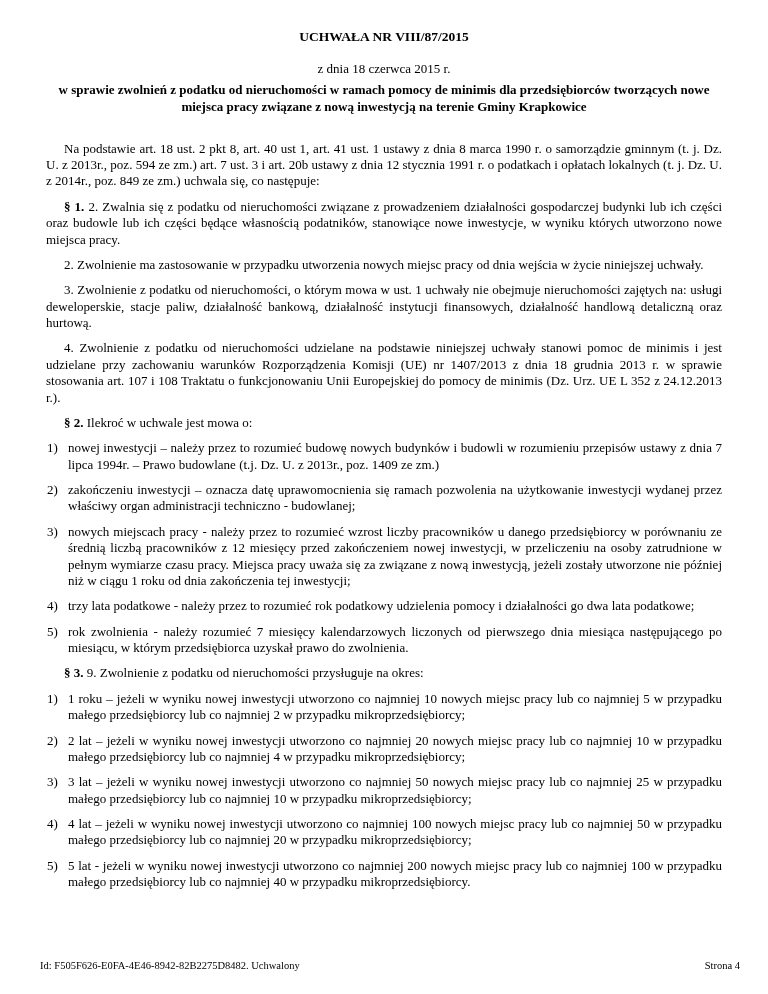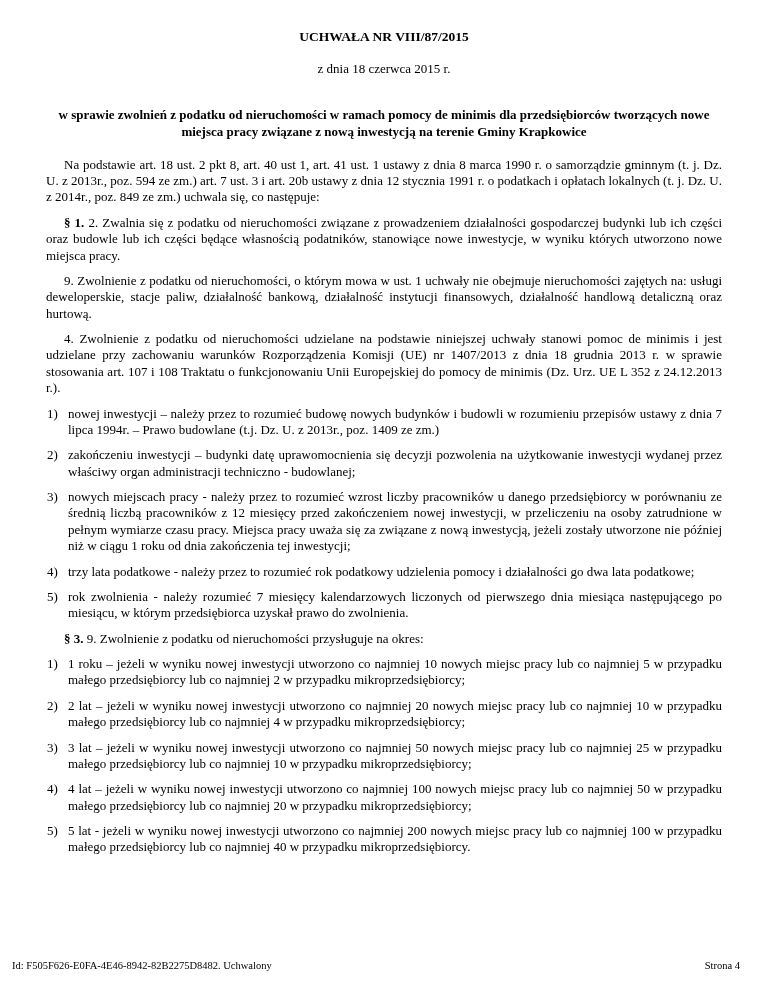--- a/index.html
+++ b/index.html
@@ -26,47 +26,47 @@
     font-weight: bold;
     font-size: 13.5px;
     line-height: 1.35;
     margin: 0;
   }
   .doc-date {
     margin-top: 15px;
     font-size: 13px;
   }
   .doc-subject {
-    margin-top: 28px;
+    margin-top: 3px;
     font-weight: bold;
     font-size: 13px;
     line-height: 1.35;
     padding: 0 4px;
   }
-  .doc-body { margin-top: 16px; }
+  .doc-body { margin-top: 25px; }
   .para {
     text-align: justify;
     text-indent: 18px;
     margin: 9px 0;
   }
   .li {
     position: relative;
     text-align: justify;
     padding-left: 22px;
     margin: 9px 0;
   }
   .li .marker {
     position: absolute;
     left: 1px;
     top: 0;
   }
   .bold { font-weight: bold; }
   .doc-footer {
     position: absolute;
-    left: 12px;
+    left: 40px;
     right: 28px;
     bottom: 22px;
     display: flex;
     justify-content: space-between;
     font-size: 10.5px;
     color: #000000;
   }
 </style>
 </head>
 <body>
@@ -76,24 +76,26 @@
     <div class="doc-title">
       <div>UCHWAŁA NR VIII/87/2015</div>
     </div>
     <div class="doc-date">z dnia 18 czerwca 2015 r.</div>
     <div class="doc-subject">w sprawie zwolnień z podatku od nieruchomości w ramach pomocy de minimis dla przedsiębiorców tworzących nowe miejsca pracy związane z nową inwestycją na terenie Gminy Krapkowice</div>
   </div>
 
   <div class="doc-body" id="doc-body">
       <p class="para"><span>Na podstawie art. 18 ust. 2 pkt 8, art. 40 ust 1, art. 41 ust. 1 ustawy z dnia 8 marca 1990 r. o samorządzie gminnym (t. j. Dz. U. z 2013r., poz. 594 ze zm.) art. 7 ust. 3 i art. 20b ustawy z dnia 12 stycznia 1991 r. o podatkach i opłatach lokalnych (t. j. Dz. U. z 2014r., poz. 849 ze zm.) uchwala się, co następuje:</span></p>
       <p class="para"><b class="bold">§ 1.</b><span> 2. Zwalnia się z podatku od nieruchomości związane z prowadzeniem działalności gospodarczej budynki lub ich części oraz budowle lub ich części będące własnością podatników, stanowiące nowe inwestycje, w wyniku których utworzono nowe miejsca pracy.</span></p>
-      <p class="para"><span>9. Zwolnienie z podatku od nieruchomości, o którym mowa w ust. 1 uchwały nie obejmuje nieruchomości zajętych na: usługi deweloperskie, stacje paliw, działalność bankową, działalność instytucji finansowych, działalność handlową detaliczną oraz hurtową.</span></p>
+      <p class="para"><span>2. Zwolnienie ma zastosowanie w przypadku utworzenia nowych miejsc pracy od dnia wejścia w życie niniejszej uchwały.</span></p>
+      <p class="para"><span>3. Zwolnienie z podatku od nieruchomości, o którym mowa w ust. 1 uchwały nie obejmuje nieruchomości zajętych na: usługi deweloperskie, stacje paliw, działalność bankową, działalność instytucji finansowych, działalność handlową detaliczną oraz hurtową.</span></p>
       <p class="para"><span>4. Zwolnienie z podatku od nieruchomości udzielane na podstawie niniejszej uchwały stanowi pomoc de minimis i jest udzielane przy zachowaniu warunków Rozporządzenia Komisji (UE) nr 1407/2013 z dnia 18 grudnia 2013 r. w sprawie stosowania art. 107 i 108 Traktatu o funkcjonowaniu Unii Europejskiej do pomocy de minimis (Dz. Urz. UE L 352 z 24.12.2013 r.).</span></p>
+      <p class="para"><b class="bold">§ 2.</b><span> Ilekroć w uchwale jest mowa o:</span></p>
       <div class="li"><span class="marker">1)</span><span>nowej inwestycji – należy przez to rozumieć budowę nowych budynków i budowli w rozumieniu przepisów ustawy z dnia 7 lipca 1994r. – Prawo budowlane (t.j. Dz. U. z 2013r., poz. 1409 ze zm.)</span></div>
-      <div class="li"><span class="marker">2)</span><span>zakończeniu inwestycji – budynki datę uprawomocnienia się decyzji pozwolenia na użytkowanie inwestycji wydanej przez właściwy organ administracji techniczno - budowlanej;</span></div>
+      <div class="li"><span class="marker">2)</span><span>zakończeniu inwestycji – oznacza datę uprawomocnienia się ramach pozwolenia na użytkowanie inwestycji wydanej przez właściwy organ administracji techniczno - budowlanej;</span></div>
       <div class="li"><span class="marker">3)</span><span>nowych miejscach pracy - należy przez to rozumieć wzrost liczby pracowników u danego przedsiębiorcy w porównaniu ze średnią liczbą pracowników z 12 miesięcy przed zakończeniem nowej inwestycji, w przeliczeniu na osoby zatrudnione w pełnym wymiarze czasu pracy. Miejsca pracy uważa się za związane z nową inwestycją, jeżeli zostały utworzone nie później niż w ciągu 1 roku od dnia zakończenia tej inwestycji;</span></div>
       <div class="li"><span class="marker">4)</span><span>trzy lata podatkowe - należy przez to rozumieć rok podatkowy udzielenia pomocy i działalności go dwa lata podatkowe;</span></div>
       <div class="li"><span class="marker">5)</span><span>rok zwolnienia - należy rozumieć 7 miesięcy kalendarzowych liczonych od pierwszego dnia miesiąca następującego po miesiącu, w którym przedsiębiorca uzyskał prawo do zwolnienia.</span></div>
       <p class="para"><b class="bold">§ 3.</b><span> 9. Zwolnienie z podatku od nieruchomości przysługuje na okres:</span></p>
       <div class="li"><span class="marker">1)</span><span>1 roku – jeżeli w wyniku nowej inwestycji utworzono co najmniej 10 nowych miejsc pracy lub co najmniej 5 w przypadku małego przedsiębiorcy lub co najmniej 2 w przypadku mikroprzedsiębiorcy;</span></div>
       <div class="li"><span class="marker">2)</span><span>2 lat – jeżeli w wyniku nowej inwestycji utworzono co najmniej 20 nowych miejsc pracy lub co najmniej 10 w przypadku małego przedsiębiorcy lub co najmniej 4 w przypadku mikroprzedsiębiorcy;</span></div>
       <div class="li"><span class="marker">3)</span><span>3 lat – jeżeli w wyniku nowej inwestycji utworzono co najmniej 50 nowych miejsc pracy lub co najmniej 25 w przypadku małego przedsiębiorcy lub co najmniej 10 w przypadku mikroprzedsiębiorcy;</span></div>
       <div class="li"><span class="marker">4)</span><span>4 lat – jeżeli w wyniku nowej inwestycji utworzono co najmniej 100 nowych miejsc pracy lub co najmniej 50 w przypadku małego przedsiębiorcy lub co najmniej 20 w przypadku mikroprzedsiębiorcy;</span></div>
       <div class="li"><span class="marker">5)</span><span>5 lat - jeżeli w wyniku nowej inwestycji utworzono co najmniej 200 nowych miejsc pracy lub co najmniej 100 w przypadku małego przedsiębiorcy lub co najmniej 40 w przypadku mikroprzedsiębiorcy.</span></div>
     </div>

